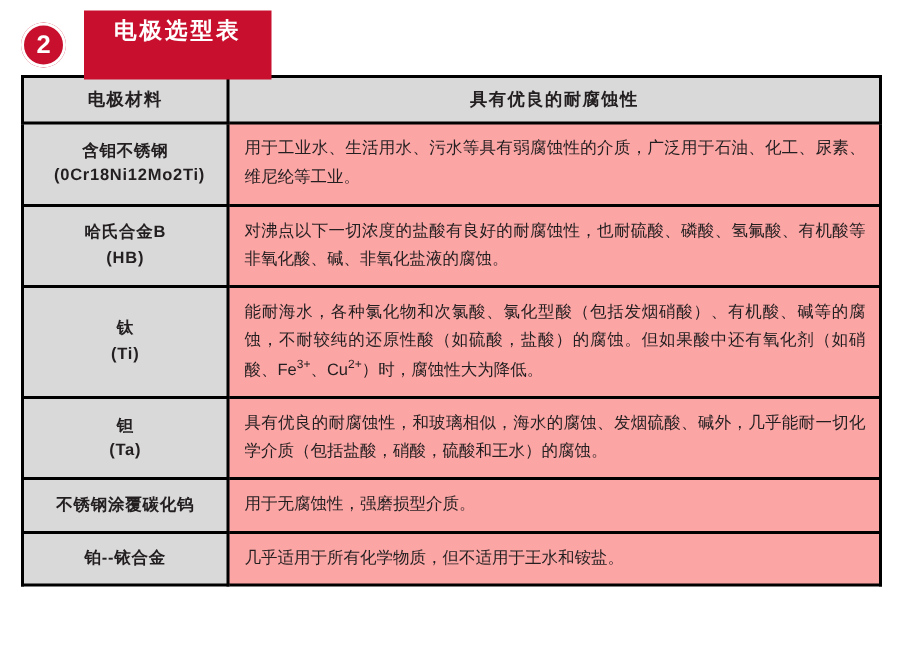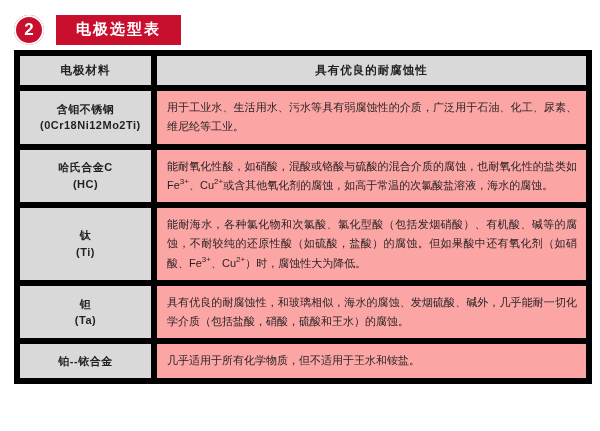--- a/index.html
+++ b/index.html
@@ -48,37 +48,37 @@
     line-height: 1;
     padding-bottom: 1px;
   }
   .title-bar {
     margin-left: 12px;
     background: #c8102e;
     color: #ffffff;
     font-size: 15px;
     font-weight: bold;
     letter-spacing: 2px;
-    padding: 6px 20px 7px 20px;
+    padding: 6px 20px 24px 20px;
     line-height: 1.1;
   }
   
   .table-wrap {
     padding: 4px 14px 0 14px;
     box-sizing: border-box;
   }
   table.spec {
     border-collapse: collapse;
     width: 572px;
     table-layout: fixed;
     border: 1px solid #b8b8b8;
   }
   table.spec th,
   table.spec td {
-    border: 6px solid #000000;
+    border: 2px solid #000000;
     vertical-align: middle;
     box-sizing: border-box;
   }
   table.spec thead th {
     background: #d9d9d9;
     font-size: 11.5px;
     font-weight: bold;
     color: #231f20;
     text-align: center;
     padding: 7px 4px;
@@ -145,43 +145,51 @@
           <td class="mat">
             <span class="sub">含钼不锈钢</span>
             <span class="sub">(0Cr18Ni12Mo2Ti)</span>
           </td>
           <td class="desc">
             <p>用于工业水、生活用水、污水等具有弱腐蚀性的介质，广泛用于石油、化工、尿素、维尼纶等工业。</p>
           </td>
         </tr>
         <tr>
           <td class="mat">
-            <span class="sub">哈氏合金C</span>
-            <span class="sub">(HC)</span>
-          </td>
-          <td class="desc">
-            <p>能耐氧化性酸，如硝酸，混酸或铬酸与硫酸的混合介质的腐蚀，也耐氧化性的盐类如Fe<sup>3+</sup>、Cu<sup>2+</sup>或含其他氧化剂的腐蚀，如高于常温的次氯酸盐溶液，海水的腐蚀。</p>
+            <span class="sub">哈氏合金B</span>
+            <span class="sub">(HB)</span>
+          </td>
+          <td class="desc">
+            <p>对沸点以下一切浓度的盐酸有良好的耐腐蚀性，也耐硫酸、磷酸、氢氟酸、有机酸等非氧化酸、碱、非氧化盐液的腐蚀。</p>
           </td>
         </tr>
         <tr>
           <td class="mat">
             <span class="sub">钛</span>
             <span class="sub">(Ti)</span>
           </td>
           <td class="desc">
             <p>能耐海水，各种氯化物和次氯酸、氯化型酸（包括发烟硝酸）、有机酸、碱等的腐蚀，不耐较纯的还原性酸（如硫酸，盐酸）的腐蚀。但如果酸中还有氧化剂（如硝酸、Fe<sup>3+</sup>、Cu<sup>2+</sup>）时，腐蚀性大为降低。</p>
           </td>
         </tr>
         <tr>
           <td class="mat">
             <span class="sub">钽</span>
             <span class="sub">(Ta)</span>
           </td>
           <td class="desc">
             <p>具有优良的耐腐蚀性，和玻璃相似，海水的腐蚀、发烟硫酸、碱外，几乎能耐一切化学介质（包括盐酸，硝酸，硫酸和王水）的腐蚀。</p>
+          </td>
+        </tr>
+        <tr>
+          <td class="mat">
+            <span class="sub">不锈钢涂覆碳化钨</span>
+          </td>
+          <td class="desc">
+            <p>用于无腐蚀性，强磨损型介质。</p>
           </td>
         </tr>
         <tr>
           <td class="mat">
             <span class="sub">铂--铱合金</span>
           </td>
           <td class="desc">
             <p>几乎适用于所有化学物质，但不适用于王水和铵盐。</p>
           </td>
         </tr>

